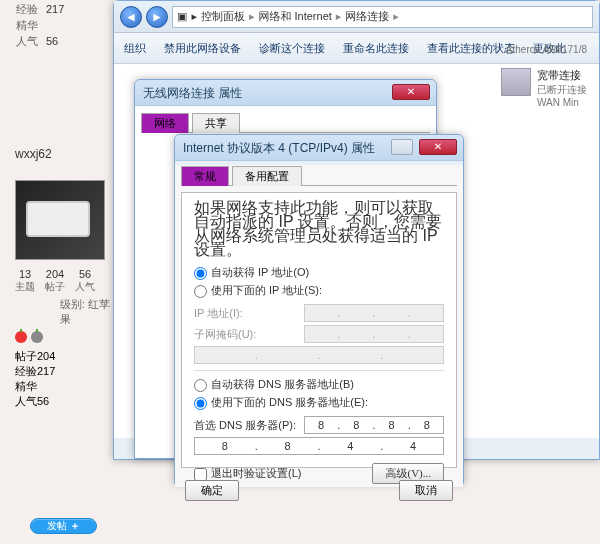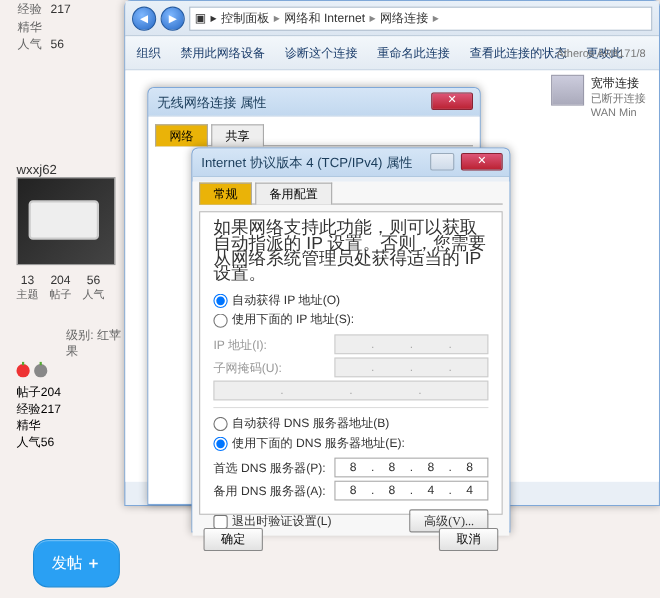--- a/index.html
+++ b/index.html
@@ -5,36 +5,36 @@
 * { box-sizing: border-box; margin: 0; padding: 0; font-family: "Microsoft YaHei", "SimSun", Arial, sans-serif; }
 body { width: 600px; height: 544px; background: #f5f0ee; overflow: hidden; position: relative; font-size: 11px; }
 
 
 .forum-left { position: absolute; left: 16px; top: 1px; width: 100px; color: #555; }
 .forum-left .stat-row { display: flex; font-size: 11px; line-height: 16px; }
 .forum-left .stat-row .label { width: 30px; color: #666; }
 .forum-left .stat-row .value { color: #333; }
 
 .user-block { position: absolute; left: 15px; top: 147px; width: 100px; }
-.user-block .username { font-size: 12px; color: #333; margin-bottom: 0; }
+.user-block .username { font-size: 12px; color: #333; margin-bottom: 19px; }
 .user-block .avatar { width: 90px; height: 80px; background: linear-gradient(135deg,#222 0%,#444 100%); position: relative; border: 1px solid #999; }
 .user-block .avatar::after { content:""; position:absolute; left:10px; top:20px; width:60px; height:32px; border:2px solid #ccc; border-radius:4px; background:#eee; }
 .user-stats { display: flex; margin-top: 8px; gap: 10px; }
 .user-stats .col { text-align: center; font-size: 10px; color:#666; }
 .user-stats .col .num { font-size: 11px; color:#333; display:block; }
 
 .level-block { position: absolute; left: 15px; top: 297px; width: 100px; font-size:11px; }
 .level-block .title { color:#666; margin-bottom:4px;margin-left:45px; }
 .level-block .apples { display:flex; gap:4px; margin-bottom:6px; }
 .apple { width:12px; height:12px; border-radius:50% 50% 48% 48%; position:relative; }
 .apple.red { background:#e33; }
 .apple.gray { background:#888; }
 .apple::before { content:""; position:absolute; top:-2px; left:5px; width:2px; height:3px; background:#5a3; }
 
-.post-btn { position: absolute; left: 30px; bottom: 10px; background:#2aa0f3; color:#fff; padding:12px 16px; border-radius:14px; font-size:14px; border:1px solid #1d8ad6; box-shadow: inset 0 1px 0 rgba(255,255,255,.3); }
+.post-btn { position: absolute; left: 30px; bottom: 10px; background:#2aa0f3; color:#fff; padding:0 16px; border-radius:14px; font-size:10px; border:1px solid #1d8ad6; box-shadow: inset 0 1px 0 rgba(255,255,255,.3); }
 .post-btn .plus { font-weight:bold; margin-left:3px; }
 
 
 .win { position:absolute; border:1px solid #7fa8d8; border-radius:6px 6px 0 0; background:#e9eff6; box-shadow: 0 0 8px rgba(0,0,0,.3); }
 .win .titlebar { height:26px; background: linear-gradient(#d5e5f6,#c2d8ef); border-bottom:1px solid #b0c8e0; position:relative; border-radius:6px 6px 0 0; }
 .win .titlebar .title { font-size:12px; color:#1a3c5a; line-height:26px; padding-left:8px; }
 .win .closebtn { position:absolute; right:6px; top:4px; width:38px; height:16px; background:linear-gradient(#d57,#b23); border:1px solid #823; border-radius:2px; color:#fff; text-align:center; font-size:10px; line-height:14px; }
 .win .minbtn { position:absolute; right:50px; top:4px; width:22px; height:16px; background:linear-gradient(#e8eef6,#cfdbe9); border:1px solid #9ab; border-radius:2px; }
 
 
@@ -47,21 +47,21 @@
 .explorer-body { background:#fff; height: calc(100% - 84px); padding:8px; position:relative; }
 .conn-item { position:absolute; right:12px; top:4px; display:flex; gap:6px; font-size:11px; }
 .conn-icon { width:30px; height:28px; background:linear-gradient(#ccd,#aab); border:1px solid #99a; }
 .conn-text .line1 { color:#222; }
 .conn-text .line2 { color:#777; font-size:10px; }
 
 
 .propwin { left:134px; top:79px; width:303px; height:380px; }
 .propwin .body { background:#fff; height: calc(100% - 26px); padding:6px; }
 .tabstrip { display:flex; border-bottom:1px solid #aaa; }
-.tab { border:1px solid #aaa; border-bottom:none; background:#eab308; padding:2px 12px; font-size:11px; margin-right:3px; position:relative; top:1px; }
+.tab { border:1px solid #aaa; border-bottom:none; background:#a21caf; padding:2px 12px; font-size:11px; margin-right:3px; position:relative; top:1px; }
 .tab.inactive { background:#eee; }
 
 
 .ipv4win { left:174px; top:134px; width:290px; height:350px; }
 .ipv4win .body { background:#f7f7f7; height: calc(100% - 26px); padding:0; }
 .ipv4win .tabpanel { margin:6px; border:1px solid #bbb; background:#fff; height: calc(100% - 46px); padding:8px 12px; font-size:11px; color:#333; }
 .desc { font-size:16px; color:#333; line-height:14px; margin-bottom:8px; }
 .radiogrp { margin:4px 0 6px; }
 .radiogrp label { display:block; margin:3px 0; font-size:11px; }
 .radiogrp input { vertical-align:middle; margin-right:4px; }
@@ -222,21 +222,20 @@
           <span>8</span>
             <span class="dot">.</span>
           <span>8</span>
             <span class="dot">.</span>
           <span>8</span>
             <span class="dot">.</span>
           <span>8</span>
         </div>
       </div>
       <div class="fieldrow">
-          <span class="lbl">备用 DNS 服务器(A):</span>
         <div class="ipbox">
           <span>8</span>
             <span class="dot">.</span>
           <span>8</span>
             <span class="dot">.</span>
           <span>4</span>
             <span class="dot">.</span>
           <span>4</span>
         </div>
       </div>

